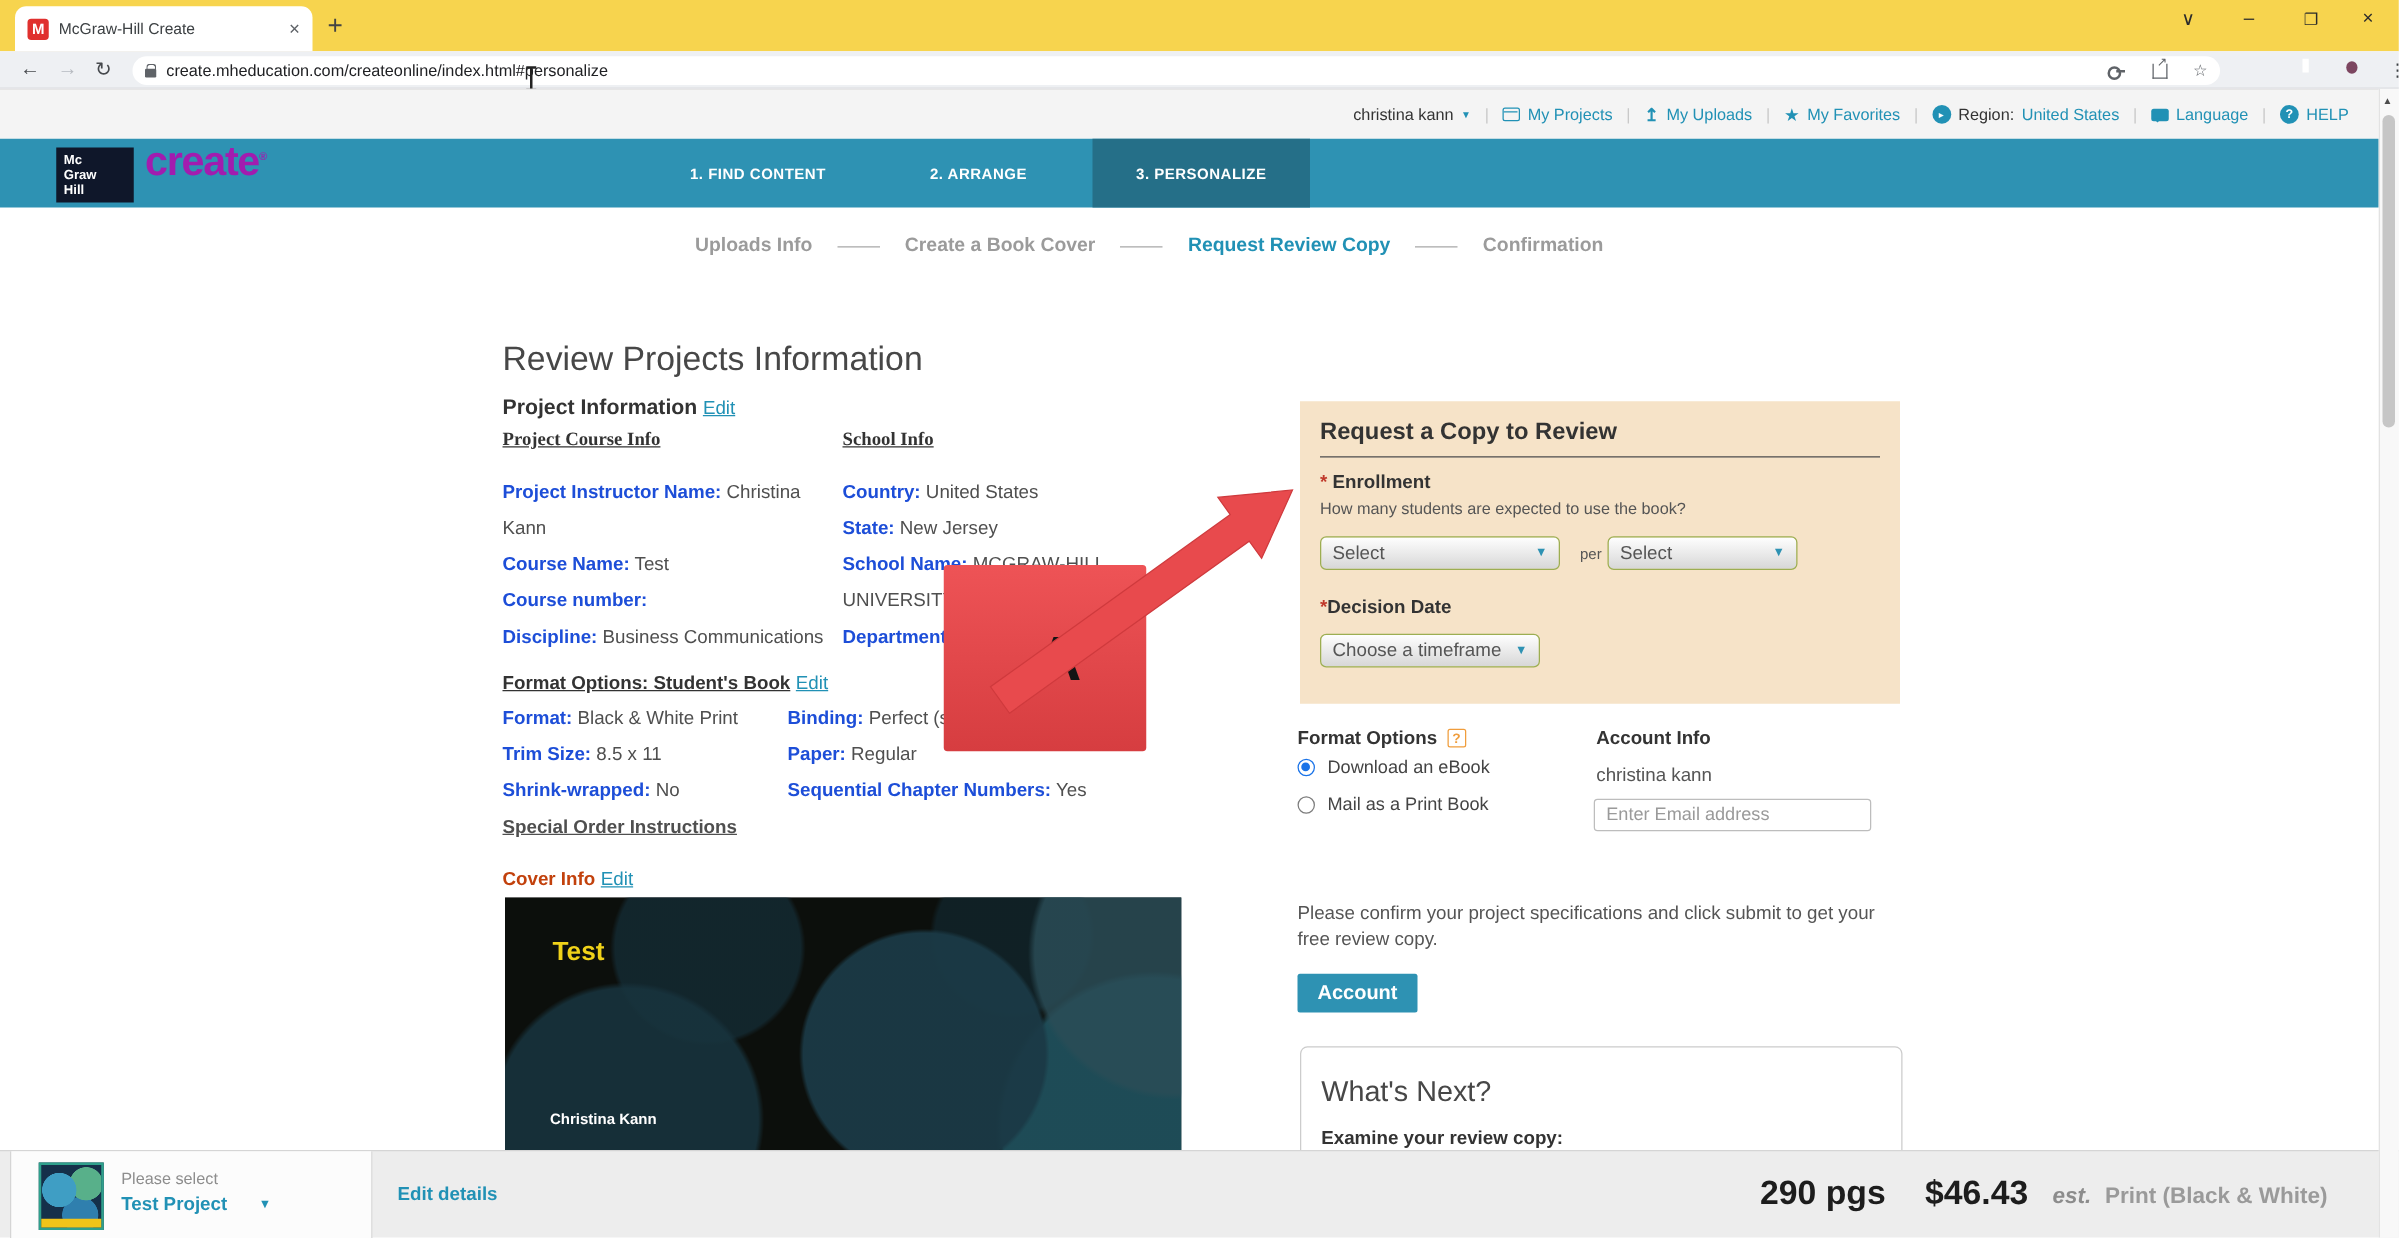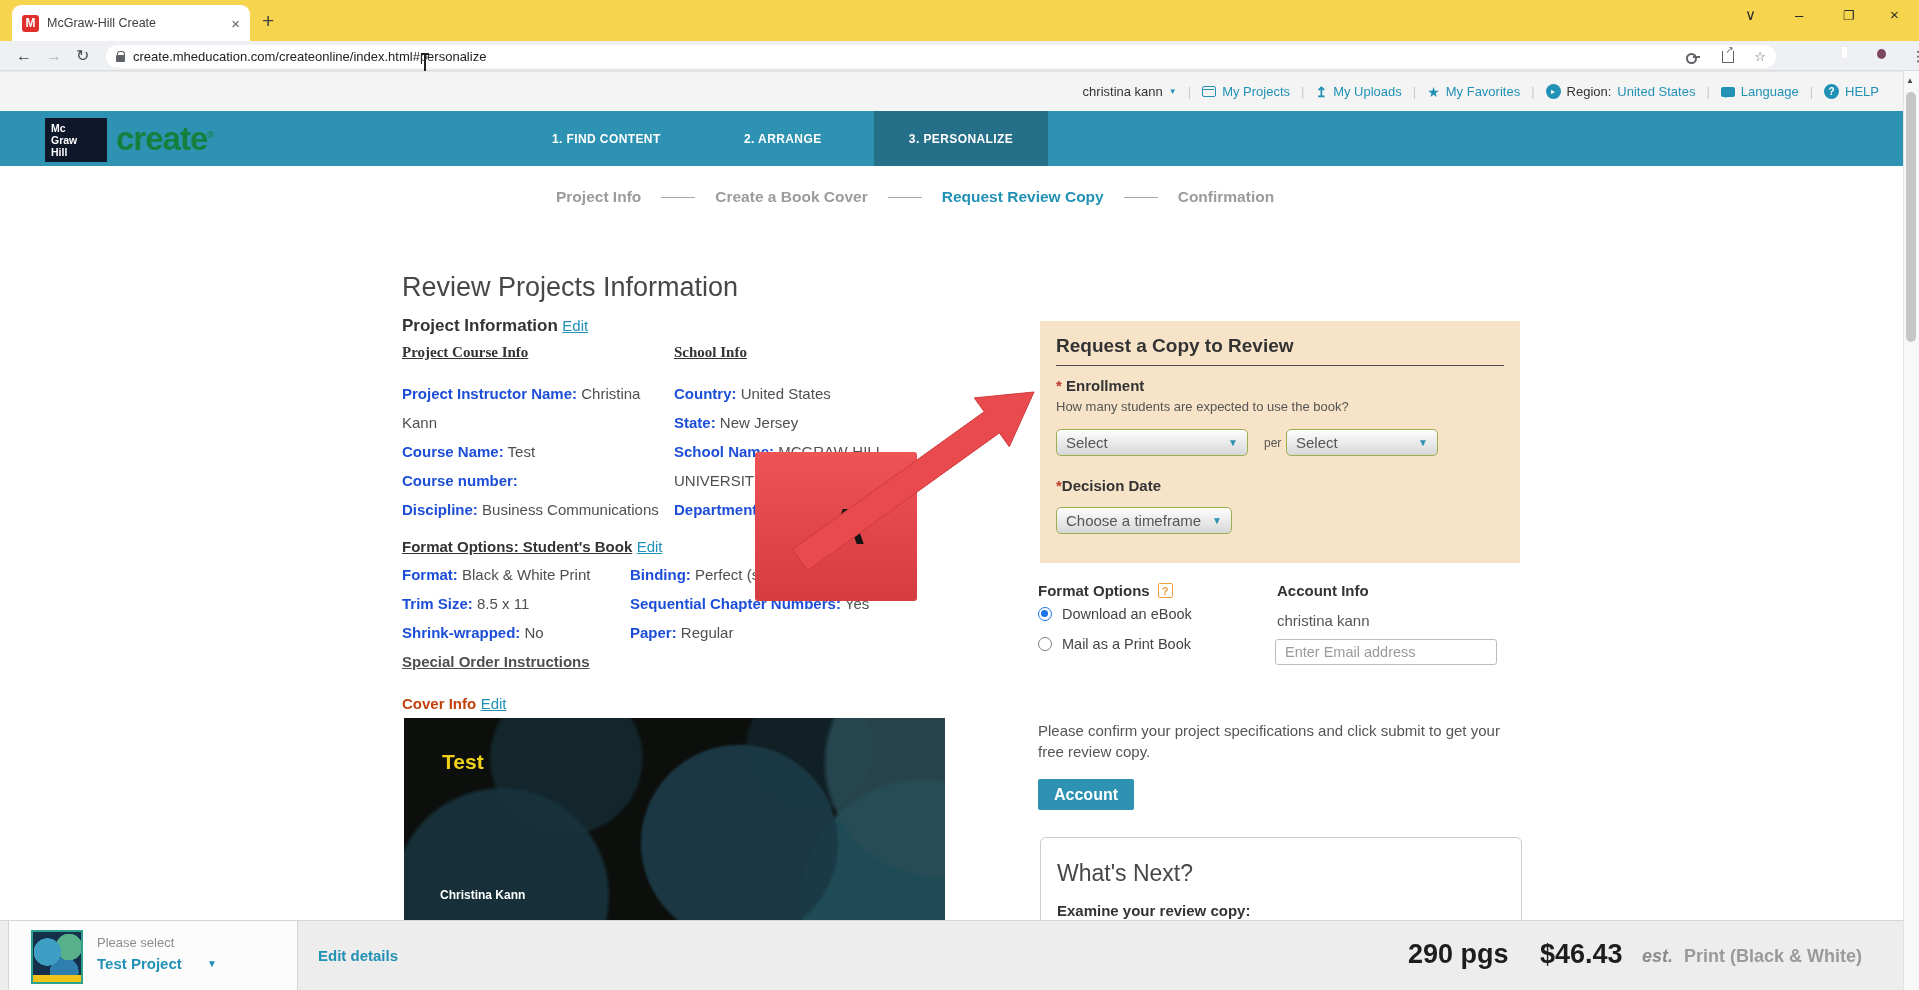--- a/index.html
+++ b/index.html
@@ -65,21 +65,21 @@
   
   #scrollbar { left:1903px; top:71px; width:16px; height:919px; background:#f8f8f8; border-left:1px solid #e2e2e2; z-index:40; }
   #scroll-up { left:1906px; top:76px; font-size:8px; color:#4d4d4d; z-index:41; }
   #scroll-thumb { left:1906px; top:92px; width:10px; height:250px; background:#c6c6c6; border-radius:5px; z-index:41; }
 
   
   #mainnav { left:0; top:111px; width:1903px; height:55px; background:#2e92b3; }
   #logo-red { left:45px; top:118px; width:62px; height:44px; background:#0f172a; color:#fff;
     font-size:10.5px; font-weight:bold; line-height:12px; padding:4px 0 0 6px; }
   #logo-red u { display:block; text-decoration:none; }
-  #brand { left:116px; top:120px; color:#15803d; font-size:33px; font-weight:bold; letter-spacing:-1px; }
+  #brand { left:116px; top:110px; color:#a21caf; font-size:33px; font-weight:bold; letter-spacing:-1px; }
   #brand sup { font-size:9px; }
   .navtab { top:111px; height:55px; display:flex; align-items:center; color:#fff; font-weight:bold;
     font-size:12px; letter-spacing:.4px; padding:0 22px; }
   .navtab.active { background:#256f88; }
 
   
   #steps { left:556px; top:188px; display:flex; align-items:center; gap:20px; font-size:15.5px;
     font-weight:bold; color:#9b9b9b; }
   .stepline { width:34px; height:1px; background:#a8a8a8; }
   .step.active { color:#2191b5; }
@@ -268,21 +268,21 @@
   <u>Hill</u>
 </div>
 <div class="abs" id="brand">
   <span>create</span><sup>®</sup>
 </div>
 <div class="abs navtab" style="left:530px;">1. FIND CONTENT</div>
 <div class="abs navtab" style="left:722px;">2. ARRANGE</div>
 <div class="abs navtab active" style="left:874px; width:174px; justify-content:center;">3. PERSONALIZE</div>
 
 <div class="abs" id="steps">
-  <span class="step">Project Info</span>
+  <span class="step">Uploads Info</span>
   <span class="stepline"></span>
   <span class="step">Create a Book Cover</span>
   <span class="stepline"></span>
   <span class="step active">Request Review Copy</span>
   <span class="stepline"></span>
   <span class="step">Confirmation</span>
 </div>
 
 <h1 class="abs" id="page-title" style="font-weight:normal;">Review Projects Information</h1>
 
@@ -312,22 +312,22 @@
   <a class="editlink">Edit</a>
 </div>
 <div class="abs info" id="fmt-col1">
   <p class="nowrap"><b>Format:</b> <span>Black &amp; White Print</span></p>
   <p class="nowrap"><b>Trim Size:</b> <span>8.5 x 11</span></p>
   <p class="nowrap"><b>Shrink-wrapped:</b> <span>No</span></p>
   <p class="sou nowrap">Special Order Instructions</p>
 </div>
 <div class="abs info" id="fmt-col2">
   <p class="nowrap"><b>Binding:</b> <span>Perfect (so</span></p>
+  <p class="nowrap"><b>Paper:</b> <span>Regular</span></p>
   <p class="nowrap"><b>Sequential Chapter Numbers:</b> <span>Yes</span></p>
-  <p class="nowrap"><b>Paper:</b> <span>Regular</span></p>
 </div>
 
 <div class="abs" id="cover-head">
   <b>Cover Info</b>
   <a class="editlink">Edit</a>
 </div>
 
 <div class="abs" id="bookcover">
   <div id="cover-shade"></div>
   <span id="cover-title">Test</span>

